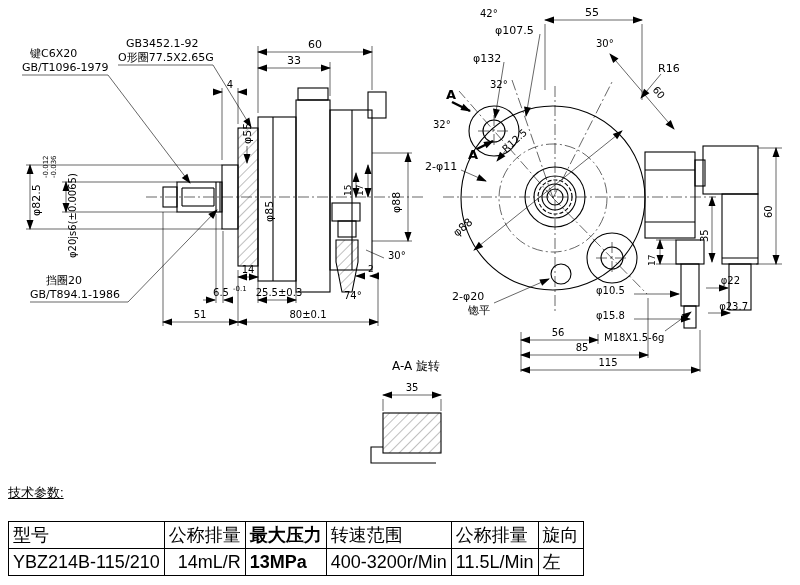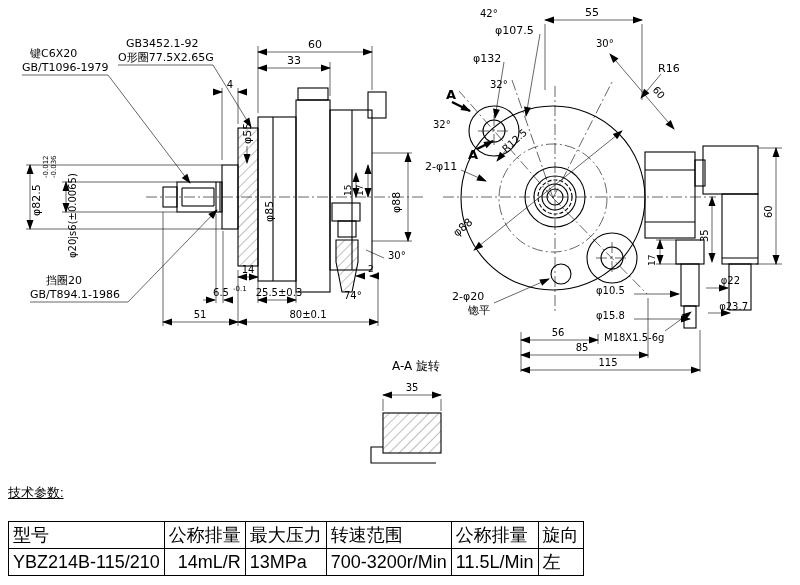--- a/index.html
+++ b/index.html
@@ -10,21 +10,21 @@
   .thin{stroke:#000;fill:none;stroke-width:0.6;}
   .cl{stroke-width:0.6;stroke-dasharray:11 3 2 3;}
   .dash{stroke-dasharray:4 2;}
   .txt text{fill:#000;stroke:none;font-family:"DejaVu Sans","Liberation Sans",sans-serif;}
   .params-heading{position:absolute;left:8px;top:484px;font-size:13px;text-decoration:underline;}
   .params-table{position:absolute;left:8px;top:521px;border-collapse:collapse;font-size:18px;}
   .params-table th,.params-table td{border:1px solid #000;padding:1px 4px;font-weight:normal;
      text-align:left;white-space:nowrap;}
   .params-table th:nth-child(1),.params-table td:nth-child(1){min-width:92px;}
   .params-table th:nth-child(2),.params-table td:nth-child(2){min-width:50px;text-align:right;}
-  .params-table th:nth-child(3),.params-table td:nth-child(3){min-width:48px;}
+  .params-table th:nth-child(3),.params-table td:nth-child(3){min-width:48px;font-weight:bold;}
   .params-table th:nth-child(4),.params-table td:nth-child(4){min-width:82px;}
   .params-table th:nth-child(5),.params-table td:nth-child(5){min-width:54px;}
   .params-table th:nth-child(6),.params-table td:nth-child(6){min-width:26px;}
 </style>
 </head>
 <body>
 
 <div class="sheet">
 <svg width="800" height="480" viewBox="0 0 800 480">
   <defs>
@@ -265,19 +265,19 @@
       <th>公称排量</th>
       <th>最大压力</th>
       <th>转速范围</th>
       <th>公称排量</th>
       <th>旋向</th>
     </tr>
     <tr>
       <td>YBZ214B-115/210</td>
       <td>14mL/R</td>
       <td>13MPa</td>
-      <td>700-3200r/Min</td>
+      <td>400-3200r/Min</td>
       <td>11.5L/Min</td>
       <td>左</td>
     </tr>
   </tbody>
 </table>
 </div>
 
 </body></html>

